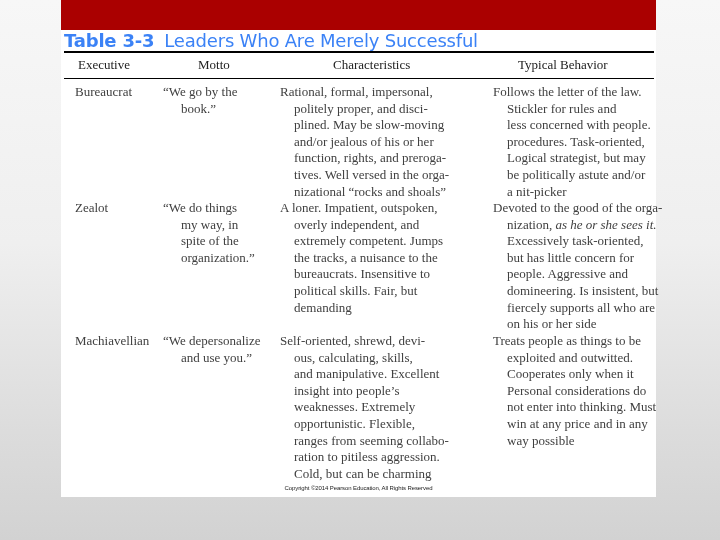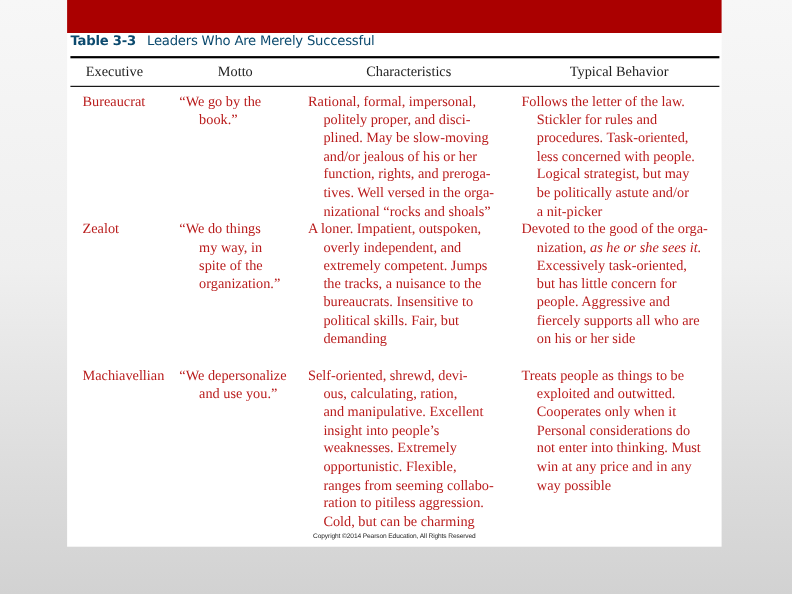--- a/index.html
+++ b/index.html
@@ -28,22 +28,22 @@
       top: 0;
       width: 595px;
       height: 30px;
       background: #aa0000;
     }
     .table-caption {
       position: absolute;
       left: 3px;
       top: 30px;
       font-family: "DejaVu Sans", "Liberation Sans", sans-serif;
-      font-size: 12px;
-      color: #0c4a6e;
+      font-size: 18px;
+      color: #3b82f6;
       letter-spacing: -0.2px;
       white-space: nowrap;
     }
     .table-caption .tnum {
       font-weight: bold;
       margin-right: 10px;
     }
     .rule {
       position: absolute;
       left: 3px;
@@ -57,34 +57,34 @@
       position: absolute;
       top: 57px;
       font-size: 13px;
       color: #222;
       white-space: nowrap;
     }
     .cell {
       position: absolute;
       font-size: 13px;
       line-height: 16.6px;
-      color: #b91c1c;
+      color: #404040;
     }
     .cell .line {
       display: block;
       white-space: nowrap;
     }
     .cell .line.indent { padding-left: 14px; }
     .cell .line.indent2 { padding-left: 18px; }
     .cell em { font-style: italic; }
 
     .col-exec { left: 14px; }
     .col-motto { left: 102px; }
     .col-char { left: 219px; }
-    .col-beh { left: 413px; }
+    .col-beh { left: 432px; }
 
     .copyright {
       position: absolute;
       left: 0;
       width: 595px;
       top: 485px;
       text-align: center;
       font-family: "Liberation Sans", "DejaVu Sans", sans-serif;
       font-size: 6px;
       color: #222;
@@ -122,22 +122,22 @@
     <span class="line indent">politely proper, and disci-</span>
     <span class="line indent">plined. May be slow-moving</span>
     <span class="line indent">and/or jealous of his or her</span>
     <span class="line indent">function, rights, and preroga-</span>
     <span class="line indent">tives. Well versed in the orga-</span>
     <span class="line indent">nizational “rocks and shoals”</span>
   </div>
   <div class="cell col-beh" style="top:84px">
     <span class="line">Follows the letter of the law.</span>
     <span class="line indent">Stickler for rules and</span>
+    <span class="line indent">less concerned with people.</span>
     <span class="line indent">procedures. Task-oriented,</span>
-    <span class="line indent">less concerned with people.</span>
     <span class="line indent">Logical strategist, but may</span>
     <span class="line indent">be politically astute and/or</span>
     <span class="line indent">a nit-picker</span>
   </div>
 
   <div class="cell col-exec" style="top:200px">
     <span class="line">Zealot</span>
   </div>
   <div class="cell col-motto" style="top:200px">
     <span class="line">“We do things</span>
@@ -153,34 +153,35 @@
     <span class="line indent">bureaucrats. Insensitive to</span>
     <span class="line indent">political skills. Fair, but</span>
     <span class="line indent">demanding</span>
   </div>
   <div class="cell col-beh" style="top:200px">
     <span class="line">Devoted to the good of the orga-</span>
     <span class="line indent"><span>nization, </span><em>as he or she sees it.</em></span>
     <span class="line indent">Excessively task-oriented,</span>
     <span class="line indent">but has little concern for</span>
     <span class="line indent">people. Aggressive and</span>
+    <span class="line indent">domineering. Is insistent, but</span>
     <span class="line indent">fiercely supports all who are</span>
     <span class="line indent">on his or her side</span>
   </div>
 
   <div class="cell col-exec" style="top:333px">
     <span class="line">Machiavellian</span>
   </div>
   <div class="cell col-motto" style="top:333px">
     <span class="line">“We depersonalize</span>
     <span class="line indent2">and use you.”</span>
   </div>
   <div class="cell col-char" style="top:333px">
     <span class="line">Self-oriented, shrewd, devi-</span>
-    <span class="line indent">ous, calculating, ration,</span>
+    <span class="line indent">ous, calculating, skills,</span>
     <span class="line indent">and manipulative. Excellent</span>
     <span class="line indent">insight into people’s</span>
     <span class="line indent">weaknesses. Extremely</span>
     <span class="line indent">opportunistic. Flexible,</span>
     <span class="line indent">ranges from seeming collabo-</span>
     <span class="line indent">ration to pitiless aggression.</span>
     <span class="line indent">Cold, but can be charming</span>
   </div>
   <div class="cell col-beh" style="top:333px">
     <span class="line">Treats people as things to be</span>

